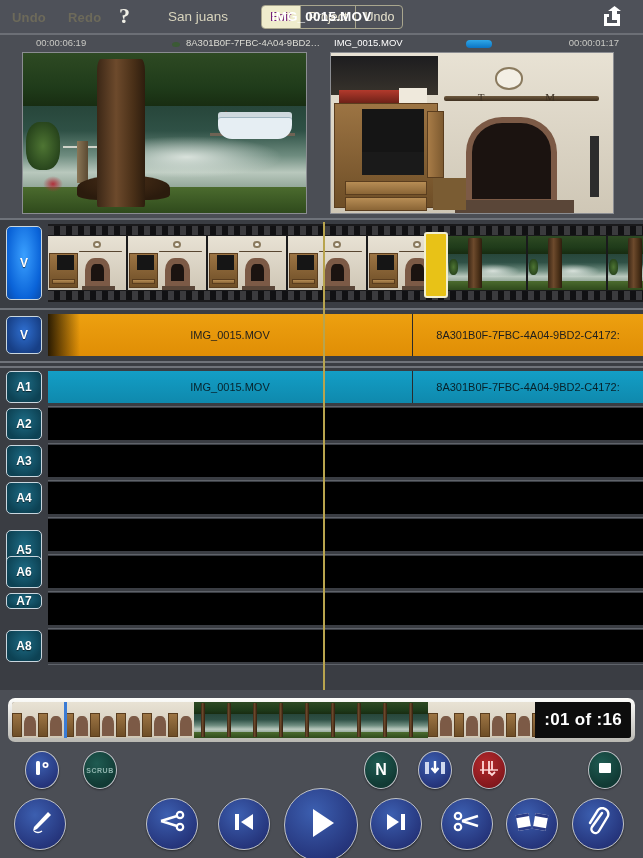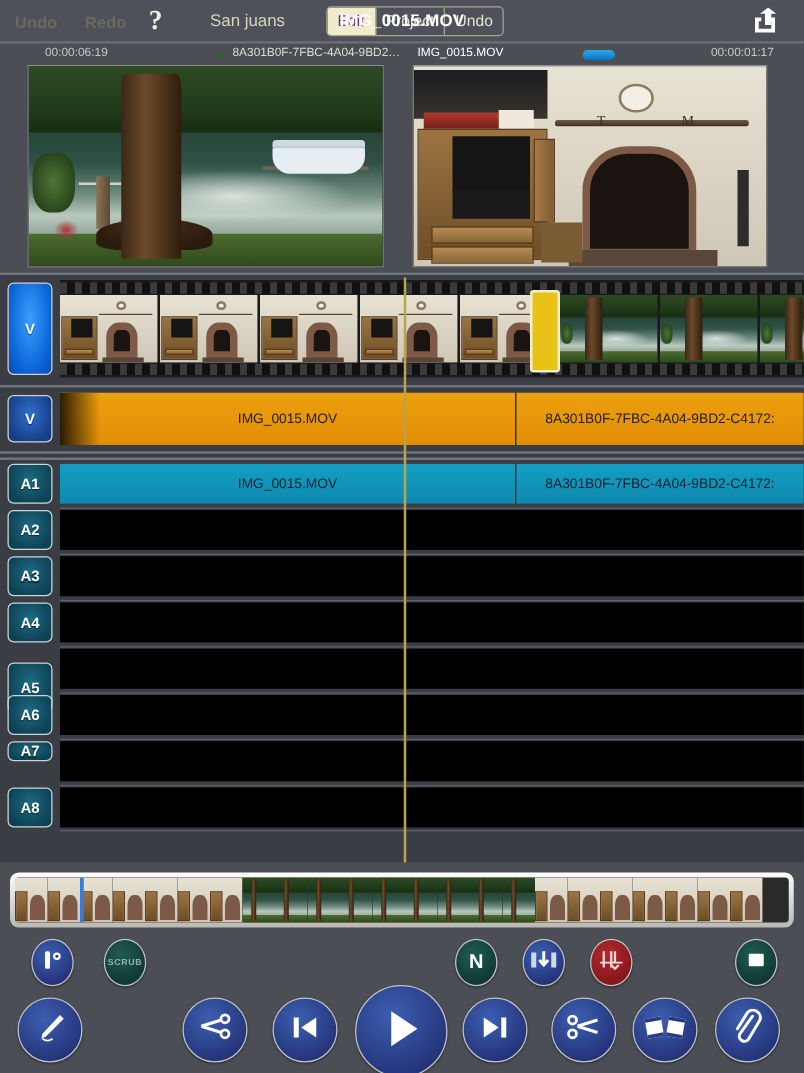--- a/index.html
+++ b/index.html
@@ -670,20 +670,21 @@
         </div>
       </div>
     <div class="scrub-frame">
         <div class="sc-room">
           <div class="rm-wall"></div>
           <div class="rm-cab"></div>
           <div class="rm-fire"></div>
         </div>
       </div>
     <div class="scrub-ph"></div>
+    <div class="time-readout">:01 of :16</div>
   </div>
 </div>
 
 <div class="btn-row-small">
   <div class="rbtn sm blue" style="left:25px;top:3px">
     <span class="glyph">
       <svg width="20" height="20" viewBox="0 0 20 20">
         <rect x="4" y="3" width="4" height="14" rx="1.5" fill="#fff"></rect>
         <circle cx="13.5" cy="7" r="3" fill="#fff"></circle>
         <circle cx="13.5" cy="7" r="1.2" fill="#2a3b86"></circle>

